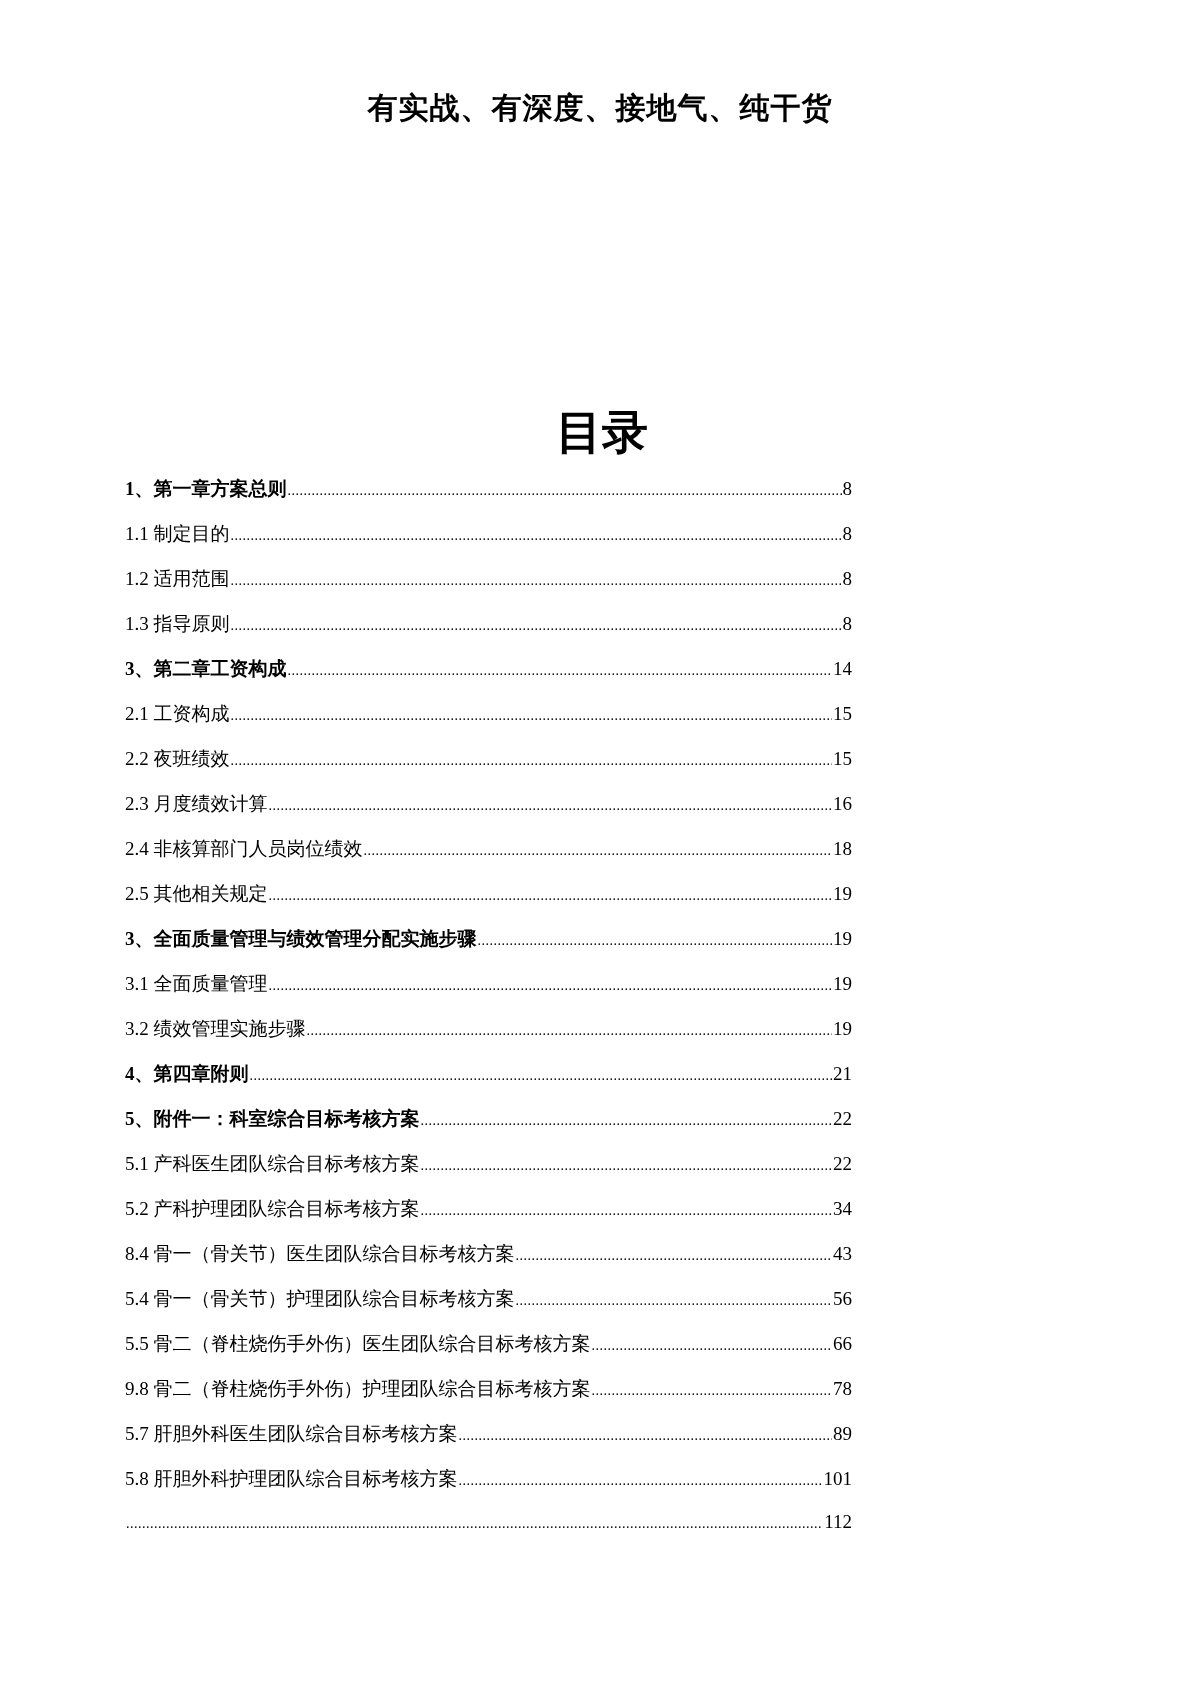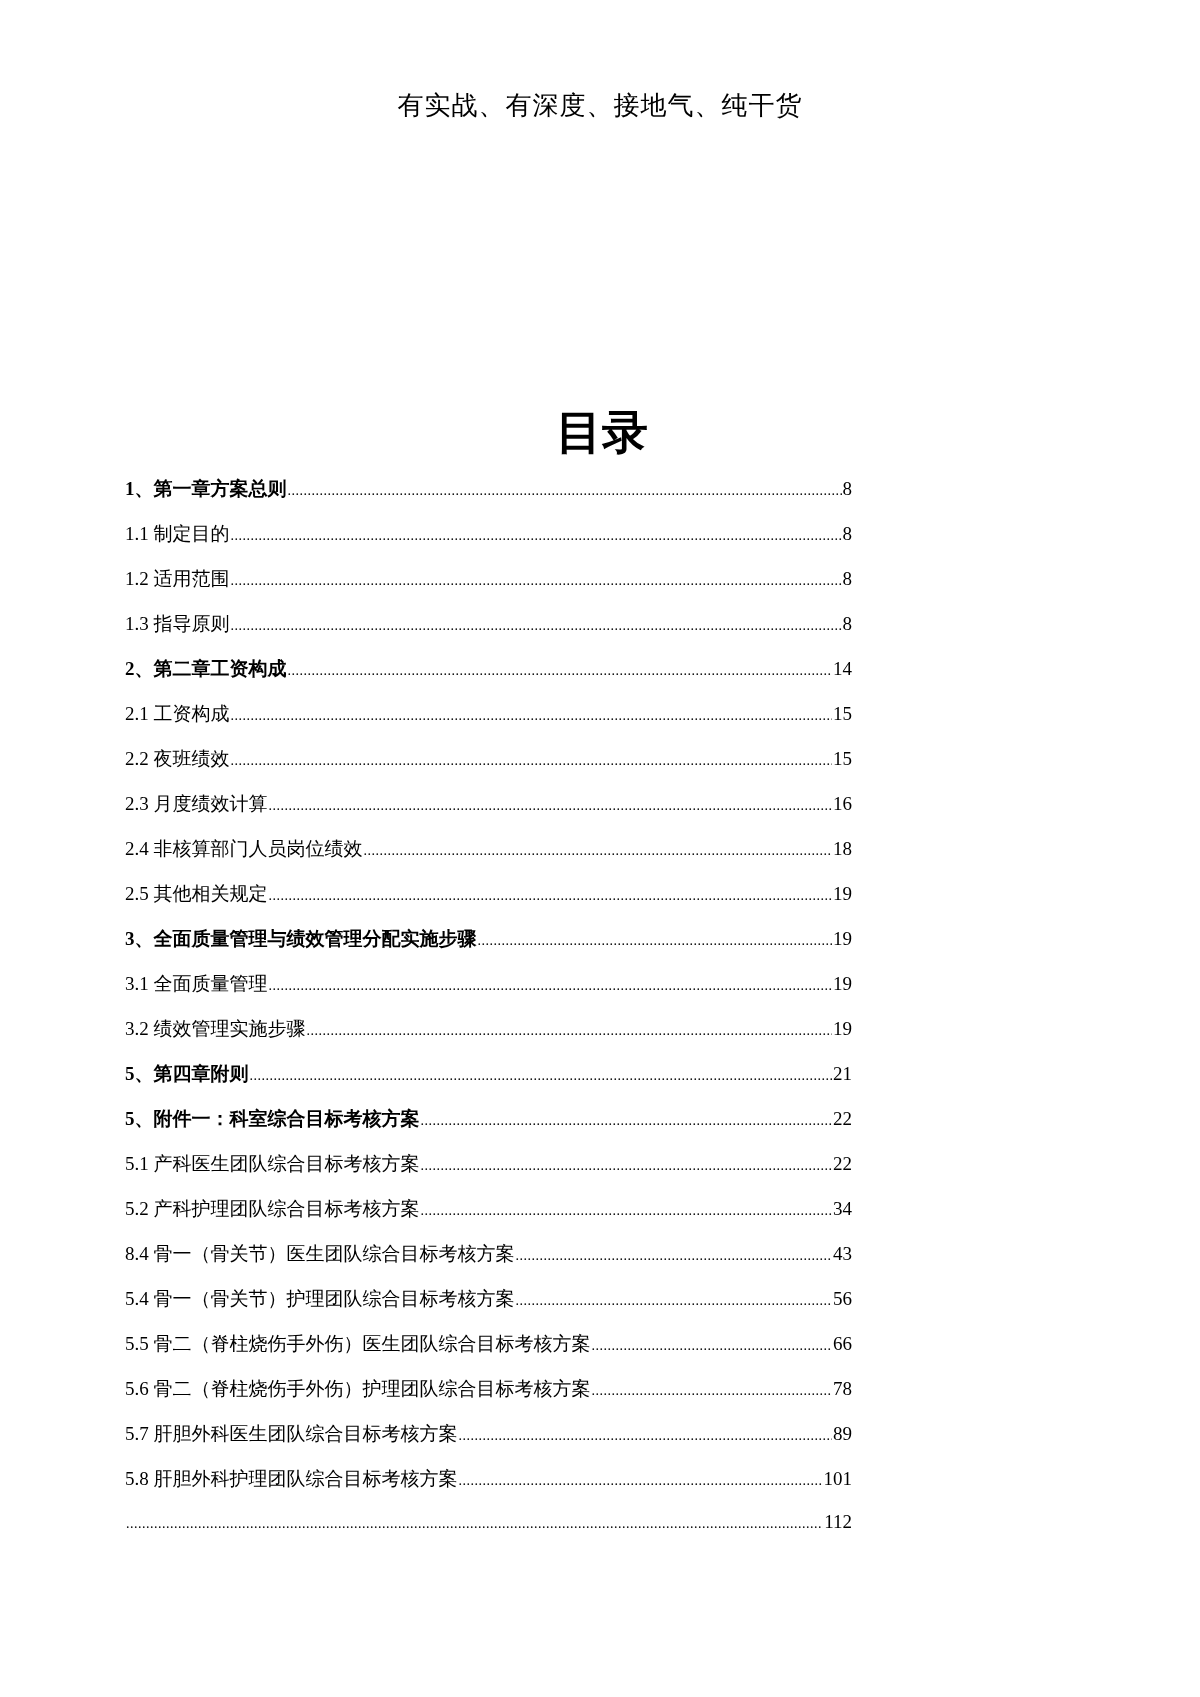--- a/index.html
+++ b/index.html
@@ -1,19 +1,19 @@
 <!DOCTYPE html>
 <html><head>
 <meta charset="utf-8">
 <style>
   html, body { margin: 0; padding: 0; background: #ffffff; }
   body { width: 1200px; height: 1697px; position: relative; overflow: hidden;
          font-family: "Liberation Serif", "DejaVu Serif", serif; color: #000; }
   .slogan { position: absolute; top: 88px; left: 0; width: 1200px; text-align: center;
-            font-size: 26px; font-weight: normal; letter-spacing: 1px; }
+            font-size: 30px; font-weight: bold; letter-spacing: 1px; }
   .toc-title { position: absolute; top: 402px; left: 0; width: 1200px; text-align: center;
                font-size: 46px; font-weight: bold; padding-left: 2px; }
   .toc { position: absolute; top: 476px; left: 125px; width: 727px; }
   .toc-entry { display: flex; align-items: baseline; height: 45px; font-size: 19px;
                white-space: nowrap; justify-content: center; }
   .toc-entry.level-1 { font-weight: bold; }
   .toc-entry .label { flex: 0 0 auto; }
   .toc-entry .leader { flex: 1 1 auto; overflow: hidden; margin: 0 1px;
                        font-weight: normal; letter-spacing: 0.5px; font-size: 14px; }
   .toc-entry .leader::before {
@@ -43,21 +43,21 @@
       <span class="label">1.2 适用范围</span>
       <span class="leader"></span>
       <span class="page">8</span>
     </div>
   <div class="toc-entry level-2">
       <span class="label">1.3 指导原则</span>
       <span class="leader"></span>
       <span class="page">8</span>
     </div>
   <div class="toc-entry level-1">
-      <span class="label">2、第二章工资构成</span>
+      <span class="label">3、第二章工资构成</span>
       <span class="leader"></span>
       <span class="page">14</span>
     </div>
   <div class="toc-entry level-2">
       <span class="label">2.1 工资构成</span>
       <span class="leader"></span>
       <span class="page">15</span>
     </div>
   <div class="toc-entry level-2">
       <span class="label">2.2 夜班绩效</span>
@@ -88,21 +88,21 @@
       <span class="label">3.1 全面质量管理</span>
       <span class="leader"></span>
       <span class="page">19</span>
     </div>
   <div class="toc-entry level-2">
       <span class="label">3.2 绩效管理实施步骤</span>
       <span class="leader"></span>
       <span class="page">19</span>
     </div>
   <div class="toc-entry level-1">
-      <span class="label">5、第四章附则</span>
+      <span class="label">4、第四章附则</span>
       <span class="leader"></span>
       <span class="page">21</span>
     </div>
   <div class="toc-entry level-1">
       <span class="label">5、附件一：科室综合目标考核方案</span>
       <span class="leader"></span>
       <span class="page">22</span>
     </div>
   <div class="toc-entry level-2">
       <span class="label">5.1 产科医生团队综合目标考核方案</span>
@@ -123,21 +123,21 @@
       <span class="label">5.4 骨一（骨关节）护理团队综合目标考核方案</span>
       <span class="leader"></span>
       <span class="page">56</span>
     </div>
   <div class="toc-entry level-2">
       <span class="label">5.5 骨二（脊柱烧伤手外伤）医生团队综合目标考核方案</span>
       <span class="leader"></span>
       <span class="page">66</span>
     </div>
   <div class="toc-entry level-2">
-      <span class="label">5.6 骨二（脊柱烧伤手外伤）护理团队综合目标考核方案</span>
+      <span class="label">9.8 骨二（脊柱烧伤手外伤）护理团队综合目标考核方案</span>
       <span class="leader"></span>
       <span class="page">78</span>
     </div>
   <div class="toc-entry level-2">
       <span class="label">5.7 肝胆外科医生团队综合目标考核方案</span>
       <span class="leader"></span>
       <span class="page">89</span>
     </div>
   <div class="toc-entry level-2">
       <span class="label">5.8 肝胆外科护理团队综合目标考核方案</span>

